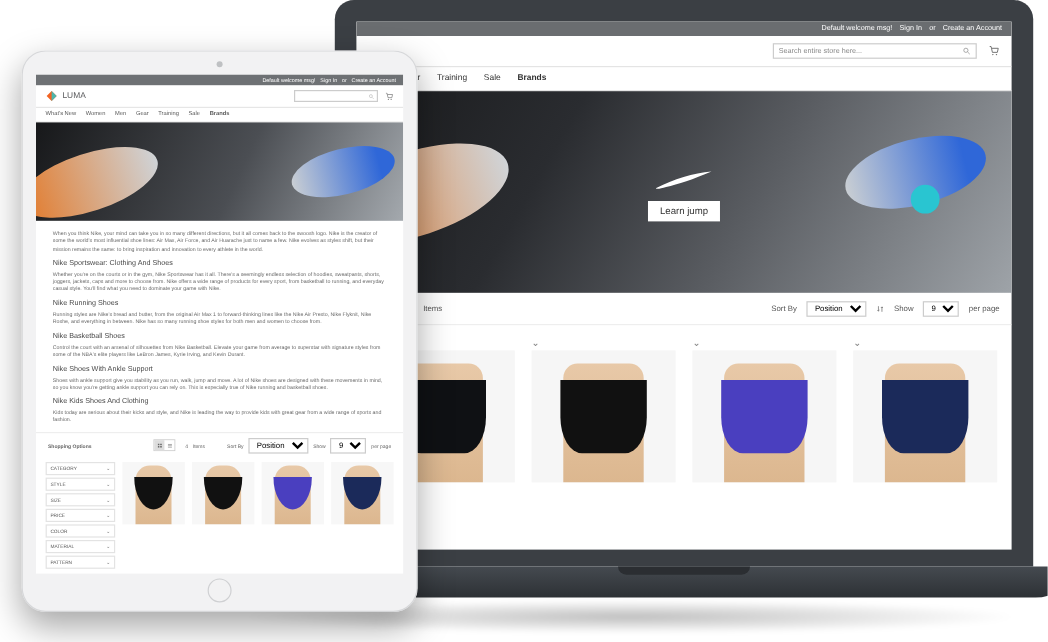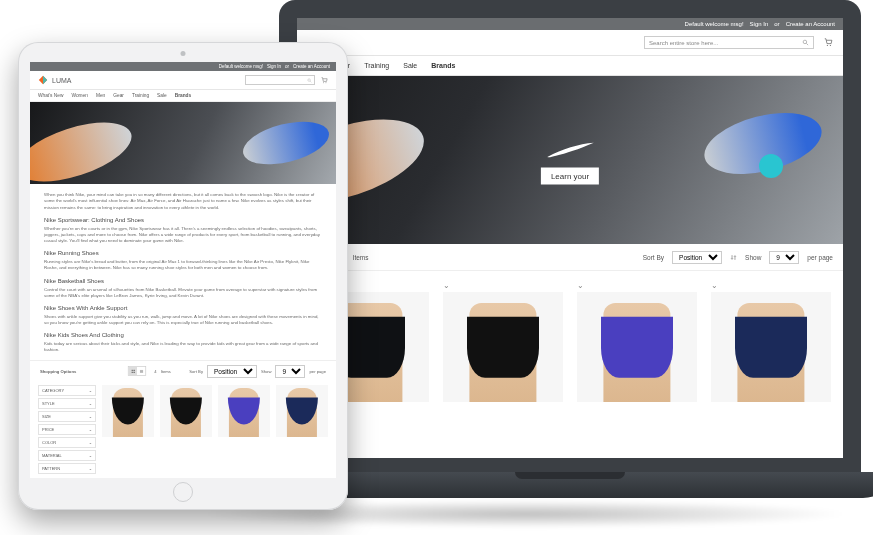--- a/index.html
+++ b/index.html
@@ -124,21 +124,21 @@
         </div>
 
         <div class="l-hero">
           <div class="shoe-blob s1"></div>
           <div class="shoe-blob s2"></div>
           <div class="accent"></div>
           <div class="l-hero-center">
             <svg class="nike-logo" viewBox="0 0 100 36">
                 <path d="M12 28 C 40 14, 70 4, 98 2 C 70 14, 46 22, 28 26 C 20 28, 14 30, 12 28 Z"></path>
               </svg>
-            <div><button class="l-learn">Learn your</button></div>
+            <div><button class="l-learn">Learn jump</button></div>
           </div>
         </div>
 
         <div class="l-toolbar">
           <div class="view-toggle">
             <span class="active">
                 <svg class="icon-sm" viewBox="0 0 10 10">
                   <rect x="0" y="0" width="4" height="4" fill="#666"></rect>
                   <rect x="6" y="0" width="4" height="4" fill="#666"></rect>
                   <rect x="0" y="6" width="4" height="4" fill="#666"></rect>

